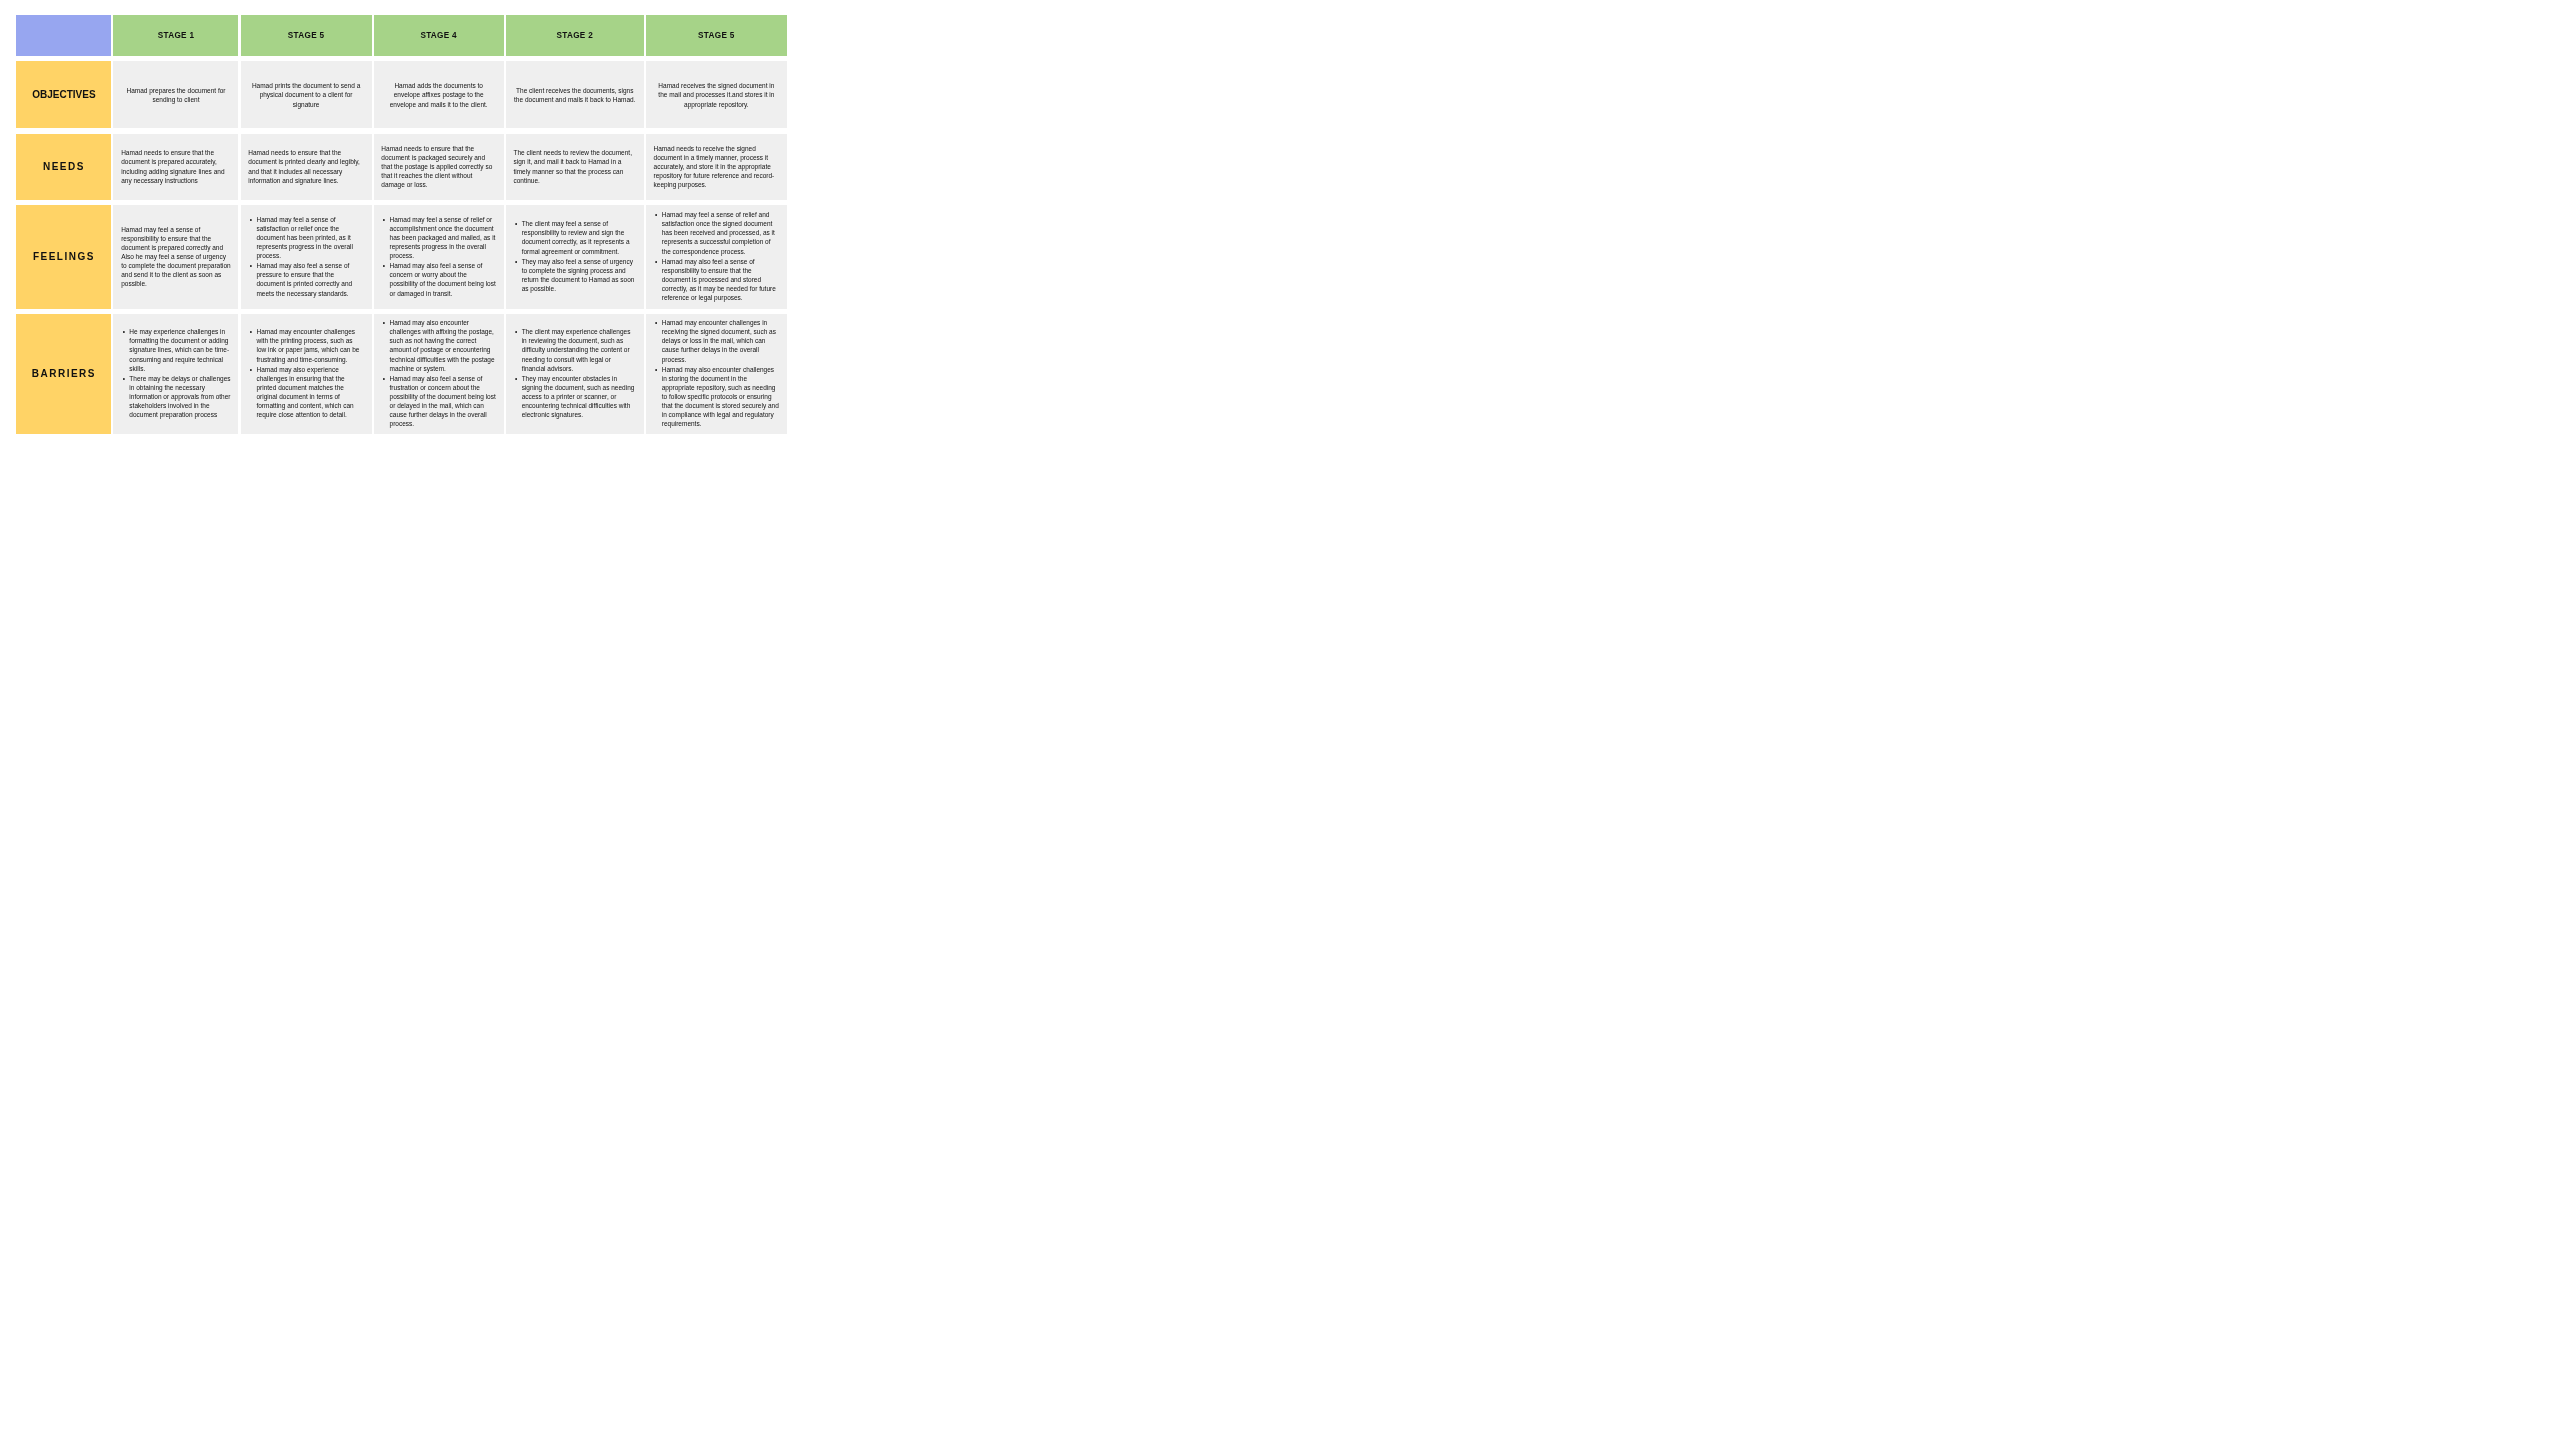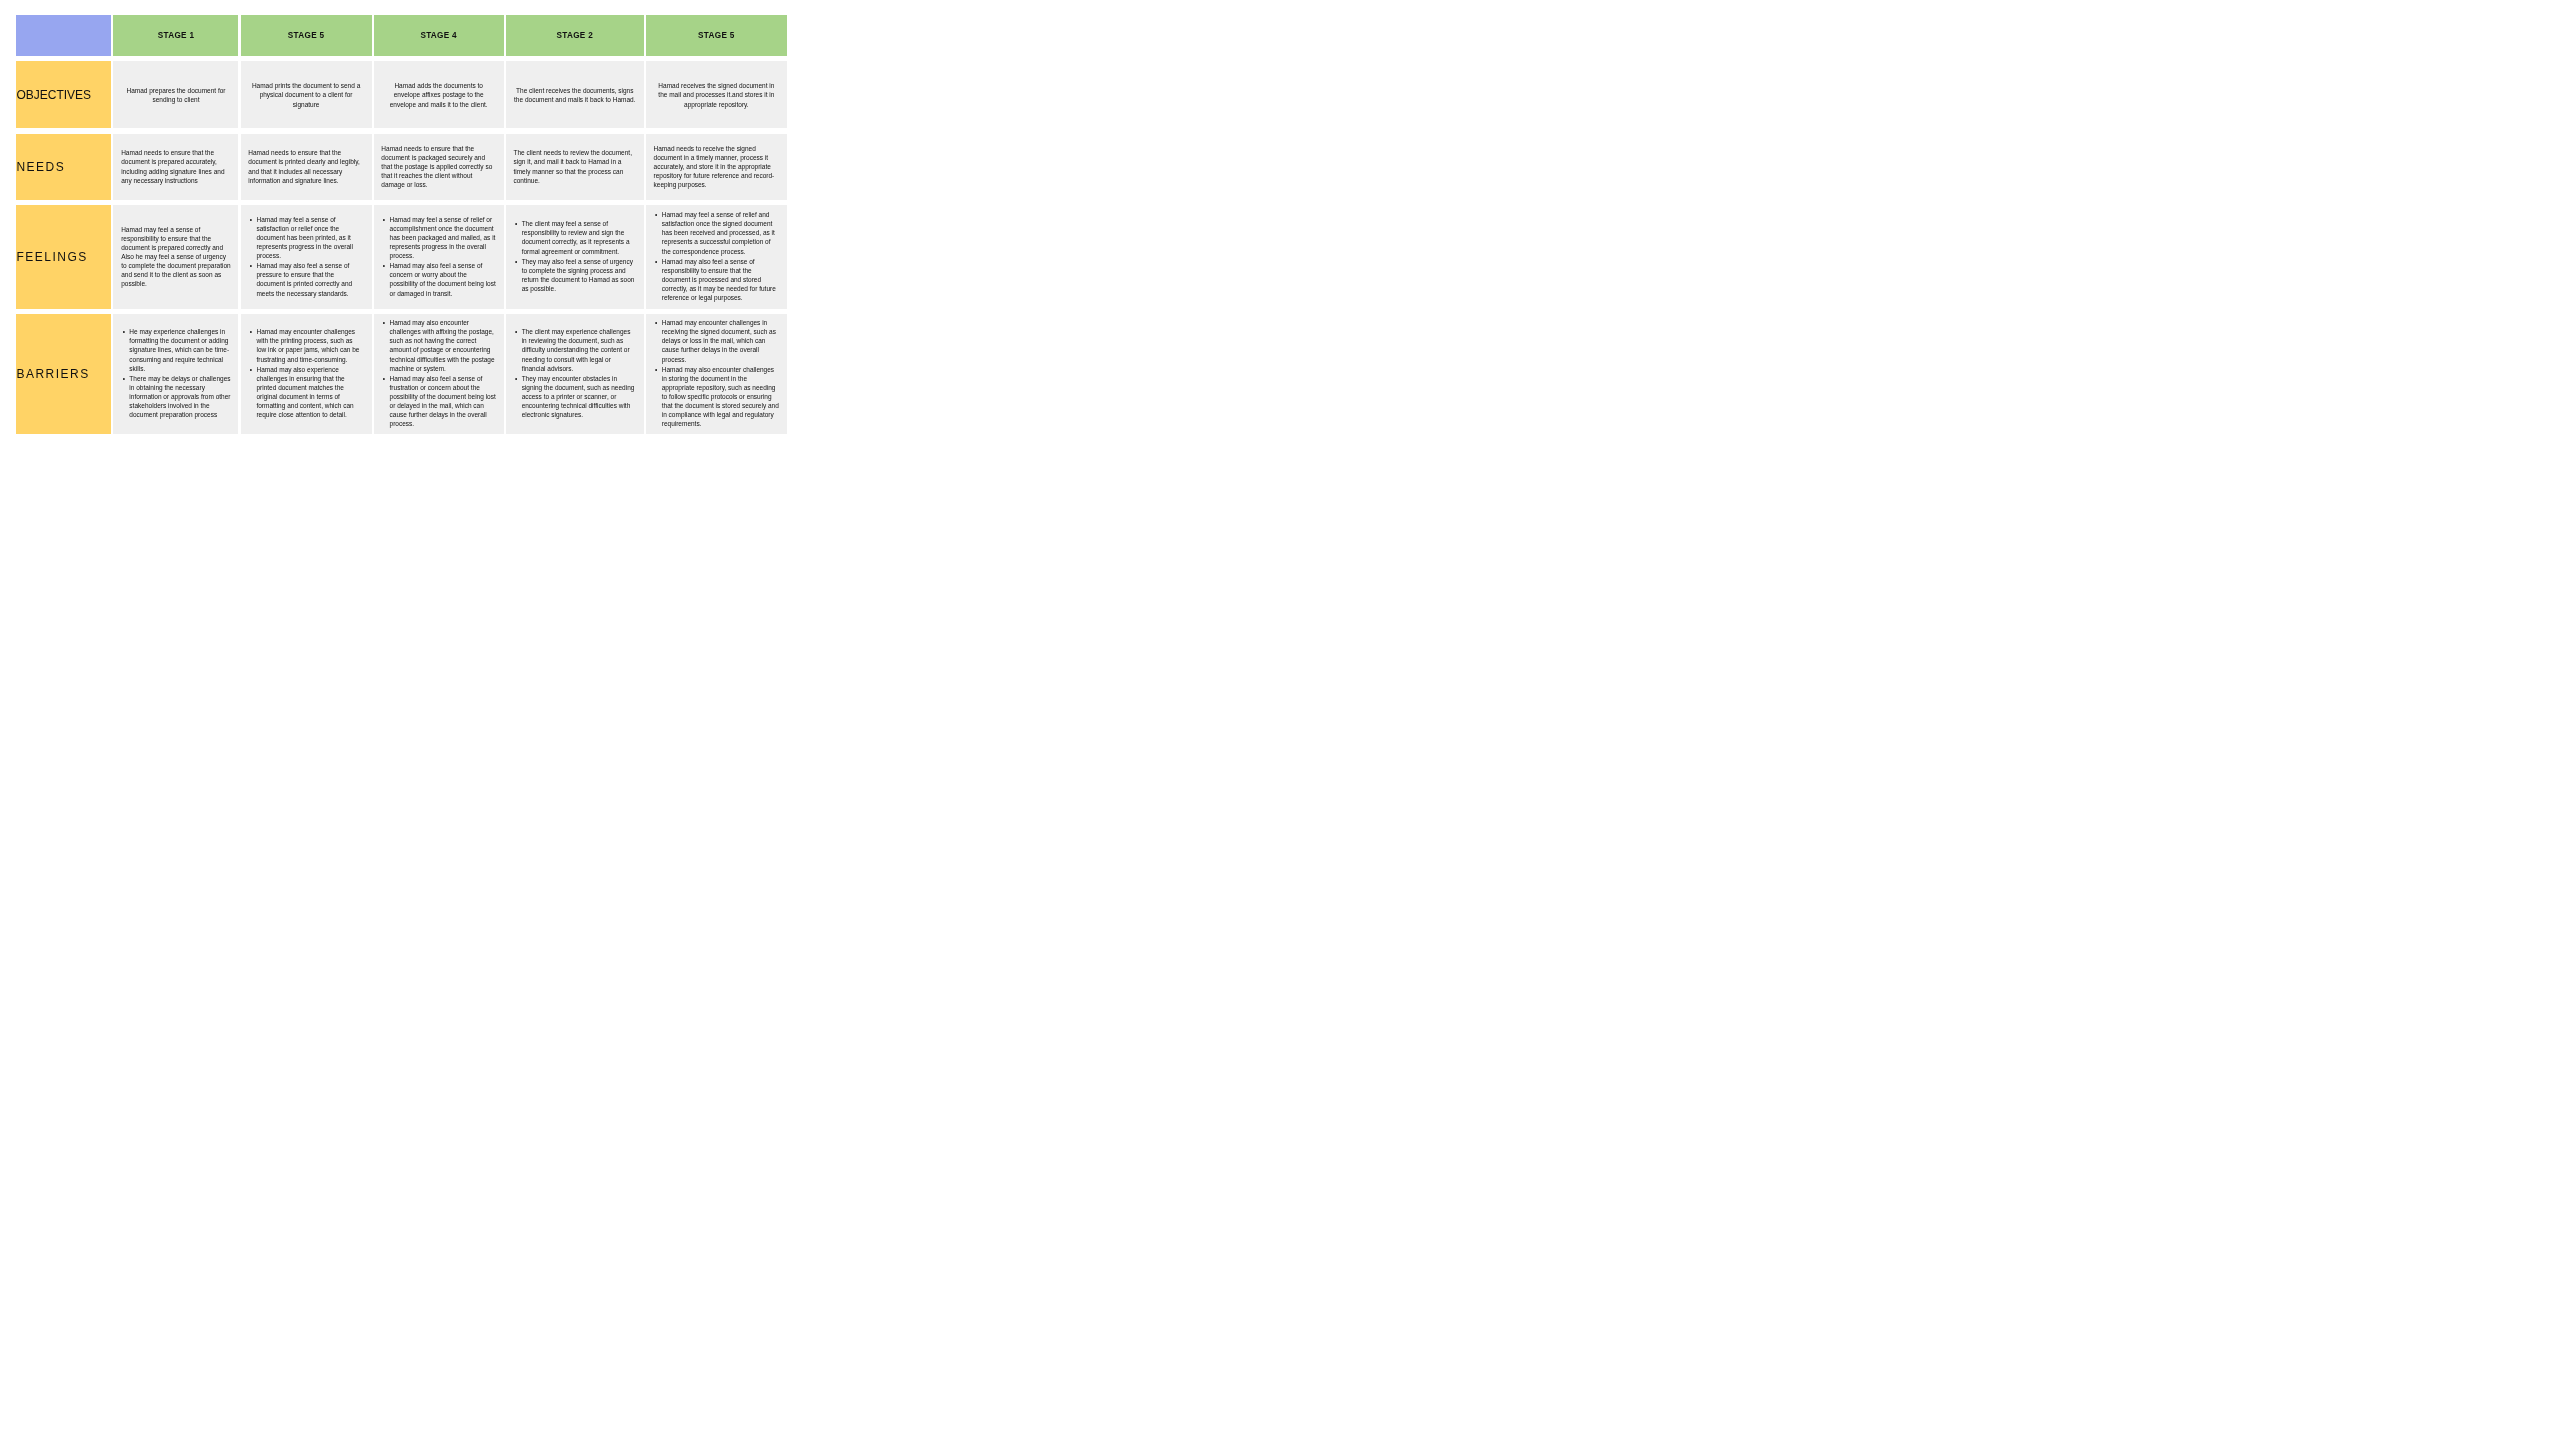--- a/index.html
+++ b/index.html
@@ -25,22 +25,22 @@
     row-gap:5.1px;column-gap:2.1px;
   }
   .corner{background:var(--blue);}
   .hdr{
     background:var(--green);
     display:flex;align-items:center;justify-content:center;
     font-weight:bold;font-size:8.2px;letter-spacing:0.3px;
   }
   .rlabel{
     background:var(--yellow);
-    display:flex;align-items:center;justify-content:flex-start;
-    font-weight:normal;font-size:12px;text-align:center;
+    display:flex;align-items:center;justify-content:center;
+    font-weight:bold;font-size:10px;text-align:center;
   }
   .rlabel.spaced{letter-spacing:1.5px;}
   .cell{
     background:var(--gray);
     display:flex;flex-direction:column;justify-content:center;
     padding:5.1px 7.7px;
     font-size:6.5px;line-height:1.4;
   }
   .cell.center{text-align:center;}
   .cell .txt{width:100%;}

